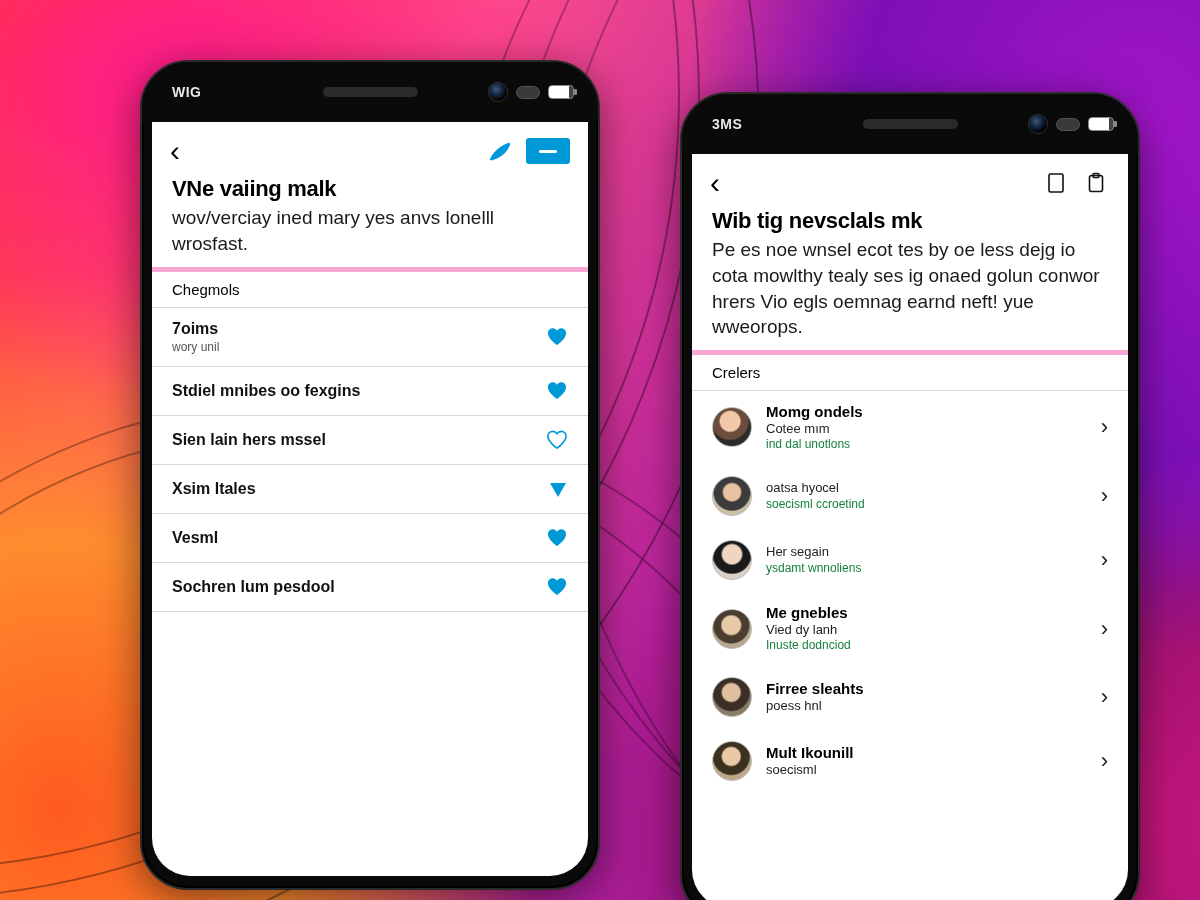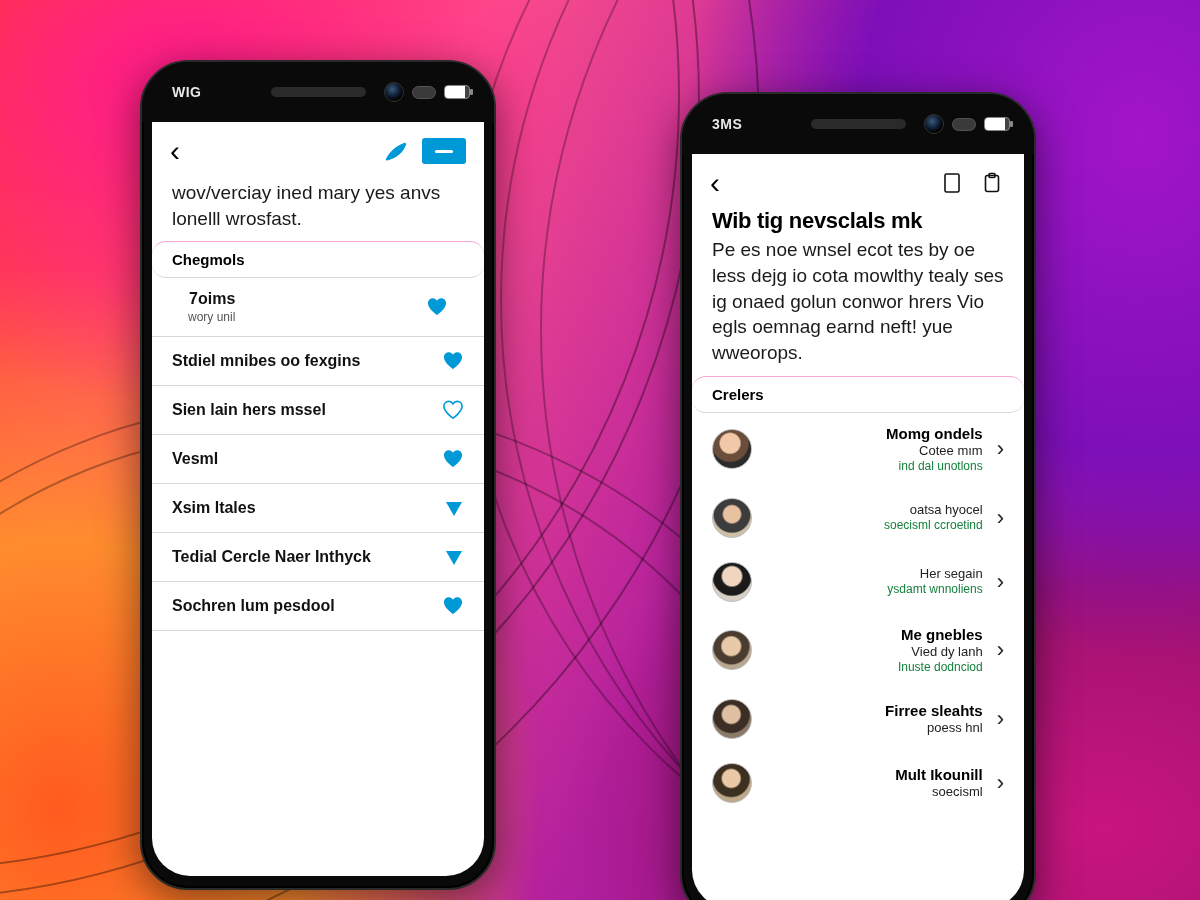--- a/index.html
+++ b/index.html
@@ -29,21 +29,21 @@
   .s3 { width: 1550px; height: 1550px; left: -870px; top: -680px; }
   .s4 { width: 1400px; height: 1400px; left: 500px; top: -400px; border-color: rgba(0,0,0,0.28); }
   .s5 { width: 1500px; height: 1500px; left: 540px; top: -420px; border-color: rgba(0,0,0,0.28); }
   .s6 { width: 1300px; height: 1300px; left: 460px; top: -360px; border-color: rgba(0,0,0,0.28); }
   .s7 { width: 1200px; height: 1200px; left: -300px; top: 400px; border-color: rgba(0,0,0,0.3); }
   .s8 { width: 1100px; height: 1100px; left: -260px; top: 430px; border-color: rgba(0,0,0,0.3); }
 
   
   .phone {
     position: absolute;
-    width: 356px; height: 830px;
+    width: 460px; height: 830px;
     background: #0a0a0a;
     border-radius: 48px;
     border: 2px solid #2a2a2a;
     box-shadow: 0 10px 40px rgba(0,0,0,0.5), inset 0 0 0 2px #000;
     overflow: hidden;
   }
   .phone.left { left: 140px; top: 60px; }
   .phone.right { left: 680px; top: 60px; margin-top: 32px; }
 
   .device-top {
@@ -100,33 +100,33 @@
     width: 44px; height: 26px; background: #0099d8;
     border-radius: 3px; display:flex; align-items:center; justify-content:center;
   }
   .primary-pill .dash { width: 18px; height:3px; background:#fff; border-radius:2px; }
 
   .title-block { padding: 10px 20px 10px 20px; }
   .page-title { font-size: 22px; font-weight: 800; letter-spacing: -0.3px; line-height:1.15; }
   .page-sub { font-size: 19px; color: #1a1a1a; margin-top: 4px; line-height: 1.35; }
 
   .section-head {
-    padding: 9px 20px; font-size: 15px; font-weight: 700;
-    border-bottom: 1px solid #d8d8d8; border-top: 1px solid #f9a8d4; border-radius: 14px;
+    padding: 9px 20px; font-size: 15px; font-weight: 400;
+    border-bottom: 1px solid #d8d8d8; border-top: 5px solid #f9a8d4;
   }
 
   .list { flex: 1; overflow: hidden; }
 
   
   .lrow {
     display: flex; align-items: center; justify-content: space-between;
     padding: 14px 20px; border-bottom: 1px solid #d8d8d8;
     cursor: pointer;
   }
-  .lrow.tall { padding: 12px 36px; text-align: right; }
+  .lrow.tall { padding: 12px 20px; }
   .lrow .txt { display:flex; flex-direction:column; }
   .lrow .lbl { font-size: 16px; font-weight: 600; color:#111; }
   .lrow .sub { font-size: 12px; color:#555; margin-top:2px; }
   .icon-heart, .icon-tri {
     color:#0099d8;
   }
   .icon-heart svg, .icon-tri svg { display:block; }
 
   
   .rrow {
@@ -136,21 +136,21 @@
   .avatar {
     width: 40px; height: 40px; border-radius: 50%; flex-shrink:0;
     border: 1.5px solid #bbb;
   }
   .av1 { background: radial-gradient(circle at 45% 35%, #f2c9a8 0 30%, #6a4d3b 35% 55%, #2b2b2b 60%); }
   .av2 { background: radial-gradient(circle at 50% 40%, #e8c2a0 0 28%, #3c3c3c 34% 60%, #cdbfa8 65%); }
   .av3 { background: radial-gradient(circle at 50% 35%, #f0d5c0 0 30%, #1a1a1a 36% 60%, #d9d0c5 65%); }
   .av4 { background: radial-gradient(circle at 48% 40%, #e8caa8 0 30%, #4a3d30 36% 58%, #b8a88f 63%); }
   .av5 { background: radial-gradient(circle at 48% 38%, #e0bfa0 0 28%, #3a2e25 34% 58%, #8a7a68 63%); }
   .av6 { background: radial-gradient(circle at 48% 38%, #ecc9a6 0 28%, #3c3020 34% 58%, #bda988 63%); }
-  .rtxt { flex:1; display:flex; flex-direction:column;text-align:right; }
+  .rtxt { flex:1; display:flex; flex-direction:column; }
   .rname { font-size: 15px; font-weight: 800; line-height:1.2; }
   .rline { font-size: 13px; color:#222; line-height:1.25; }
   .rmeta { font-size: 12px; color:#15803d; line-height:1.25; }
   .chev-r { font-size: 22px; color:#222; font-weight:300; }
 
   .outline-icon { stroke:#111; fill:none; stroke-width:1.6; }
 </style>
 </head>
 <body>
 
@@ -183,20 +183,21 @@
           <svg width="26" height="22" viewBox="0 0 26 22">
               <path d="M3 19 C6 12, 13 6, 21 3 C22 2, 24 4, 23 5 C20 13, 13 18, 6 20 C4 21, 2 20, 3 19 Z" fill="#0099d8"></path>
             </svg>
         </span>
         <span class="hdr-icon primary-pill">
             <span class="dash"></span>
           </span>
       </div>
     </div>
     <div class="title-block">
+      <div class="page-title">VNe vaiing malk</div>
       <div class="page-sub">wov/verciay ined mary yes anvs lonelll wrosfast.</div>
     </div>
     <div class="section-head">Chegmols</div>
     <div class="list" id="left-list">
         <div class="lrow tall">
           <div class="txt">
             <span class="lbl">7oims</span>
             <span class="sub">wory unil</span>
           </div>
           <span class="icon-heart">
@@ -220,45 +221,35 @@
             <span class="lbl">Sien lain hers mssel</span>
           </div>
           <span class="icon-heart">
             <svg width="22" height="20" viewBox="0 0 24 22">
               <path d="M12 20 C12 20 2 13 2 7 C2 3.5 4.8 1.5 7.5 1.5 C9.5 1.5 11 2.7 12 4.2 C13 2.7 14.5 1.5 16.5 1.5 C19.2 1.5 22 3.5 22 7 C22 13 12 20 12 20 Z" fill="none" stroke="#0099d8" stroke-width="1.8"></path>
             </svg>
           </span>
         </div>
         <div class="lrow">
           <div class="txt">
-            <span class="lbl">Vesml</span>
-          </div>
-          <span class="icon-heart">
-            <svg width="22" height="20" viewBox="0 0 24 22">
-              <path d="M12 20 C12 20 2 13 2 7 C2 3.5 4.8 1.5 7.5 1.5 C9.5 1.5 11 2.7 12 4.2 C13 2.7 14.5 1.5 16.5 1.5 C19.2 1.5 22 3.5 22 7 C22 13 12 20 12 20 Z" fill="#0099d8"></path>
-            </svg>
-          </span>
-        </div>
-        <div class="lrow">
-          <div class="txt">
             <span class="lbl">Xsim ltales</span>
           </div>
           <span class="icon-tri">
             <svg width="20" height="20" viewBox="0 0 20 20">
               <path d="M10 18 L2 4 L18 4 Z" fill="#0099d8"></path>
             </svg>
           </span>
         </div>
         <div class="lrow">
           <div class="txt">
-            <span class="lbl">Tedial Cercle Naer Inthyck</span>
-          </div>
-          <span class="icon-tri">
-            <svg width="20" height="20" viewBox="0 0 20 20">
-              <path d="M10 18 L2 4 L18 4 Z" fill="#0099d8"></path>
+            <span class="lbl">Vesml</span>
+          </div>
+          <span class="icon-heart">
+            <svg width="22" height="20" viewBox="0 0 24 22">
+              <path d="M12 20 C12 20 2 13 2 7 C2 3.5 4.8 1.5 7.5 1.5 C9.5 1.5 11 2.7 12 4.2 C13 2.7 14.5 1.5 16.5 1.5 C19.2 1.5 22 3.5 22 7 C22 13 12 20 12 20 Z" fill="#0099d8"></path>
             </svg>
           </span>
         </div>
         <div class="lrow">
           <div class="txt">
             <span class="lbl">Sochren lum pesdool</span>
           </div>
           <span class="icon-heart">
             <svg width="22" height="20" viewBox="0 0 24 22">
               <path d="M12 20 C12 20 2 13 2 7 C2 3.5 4.8 1.5 7.5 1.5 C9.5 1.5 11 2.7 12 4.2 C13 2.7 14.5 1.5 16.5 1.5 C19.2 1.5 22 3.5 22 7 C22 13 12 20 12 20 Z" fill="#0099d8"></path>

